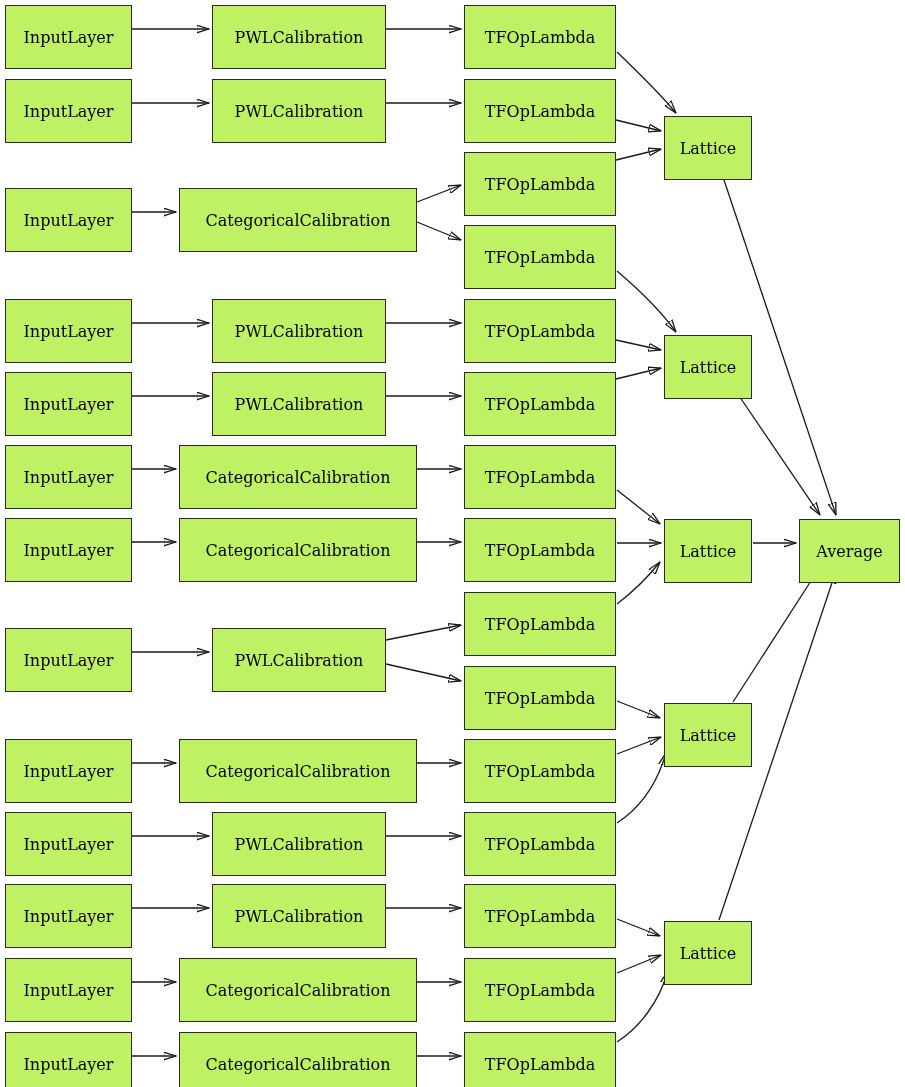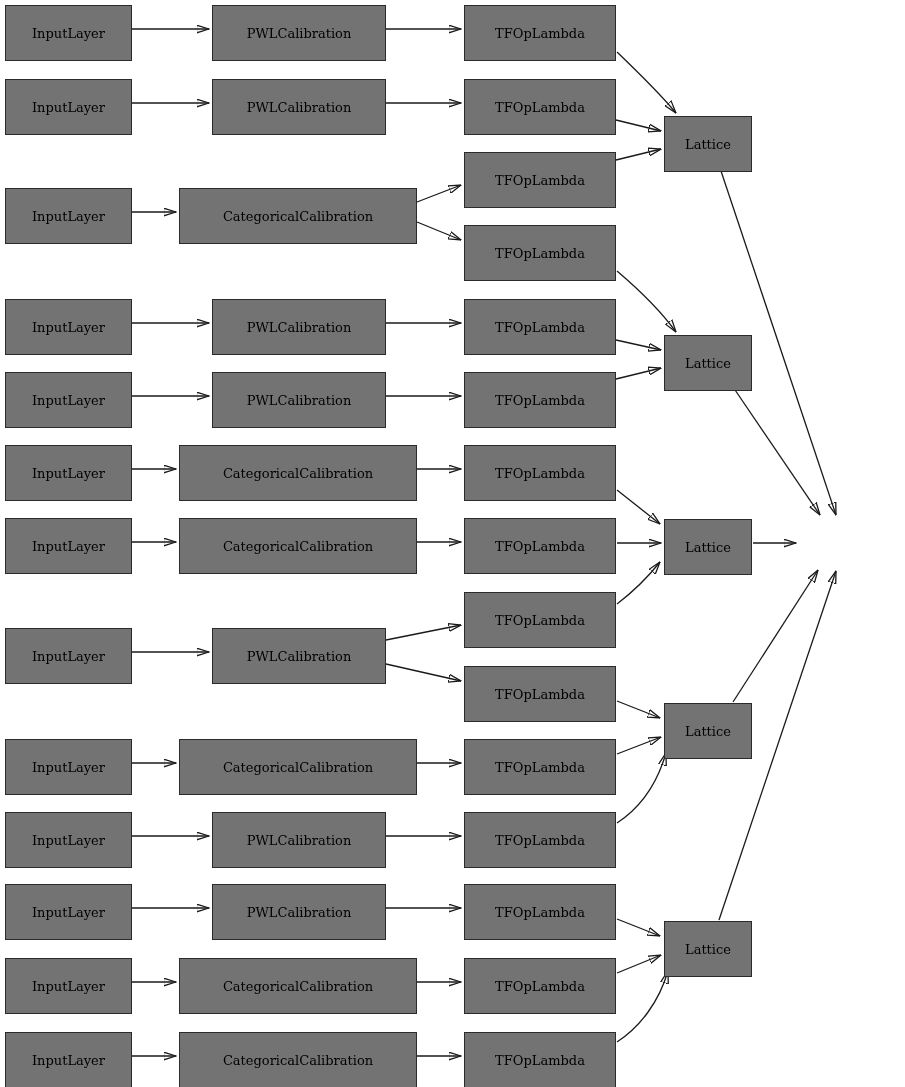--- a/index.html
+++ b/index.html
@@ -4,24 +4,24 @@
 <style>
   html,body { margin:0; padding:0; background:#ffffff; }
   .canvas {
     position:relative; width:905px; height:1087px; background:#ffffff;
     font-family:"DejaVu Serif","Liberation Serif",serif;
     overflow:hidden;
   }
   .edges { position:absolute; left:0; top:0; z-index:1; }
   .edges path { fill:none; stroke:#1a1a1a; stroke-width:1.3px; }
   .node {
-    position:absolute; z-index:2; box-sizing:border-box; height:56px;
-    background:#737373; border:1.5px solid #2b2b2b;
+    position:absolute; z-index:2; box-sizing:border-box; height:64px;
+    background:#bef264; border:1.5px solid #2b2b2b;
     display:flex; align-items:center; justify-content:center;
-    font-size:13px; color:#000000; white-space:nowrap;
+    font-size:16px; color:#000000; white-space:nowrap;
   }
 </style>
 </head>
 <body>
 
 <div class="canvas">
 
   <svg class="edges" width="905" height="1087" viewBox="0 0 905 1087" xmlns="http://www.w3.org/2000/svg">
     <defs>
       <marker id="arrow" viewBox="0 0 13 9" refX="12.5" refY="4.5" markerWidth="13" markerHeight="9" orient="auto" markerUnits="userSpaceOnUse">
@@ -125,14 +125,15 @@
   <div class="node" style="left:464px;top:884px;width:152px">TFOpLambda</div>
   <div class="node" style="left:464px;top:958px;width:152px">TFOpLambda</div>
   <div class="node" style="left:464px;top:1032px;width:152px">TFOpLambda</div>
 
   <div class="node" style="left:664px;top:116px;width:88px">Lattice</div>
   <div class="node" style="left:664px;top:335px;width:88px">Lattice</div>
   <div class="node" style="left:664px;top:519px;width:88px">Lattice</div>
   <div class="node" style="left:664px;top:703px;width:88px">Lattice</div>
   <div class="node" style="left:664px;top:921px;width:88px">Lattice</div>
 
+  <div class="node" style="left:799px;top:519px;width:101px">Average</div>
 
 </div>
 
 </body></html>

